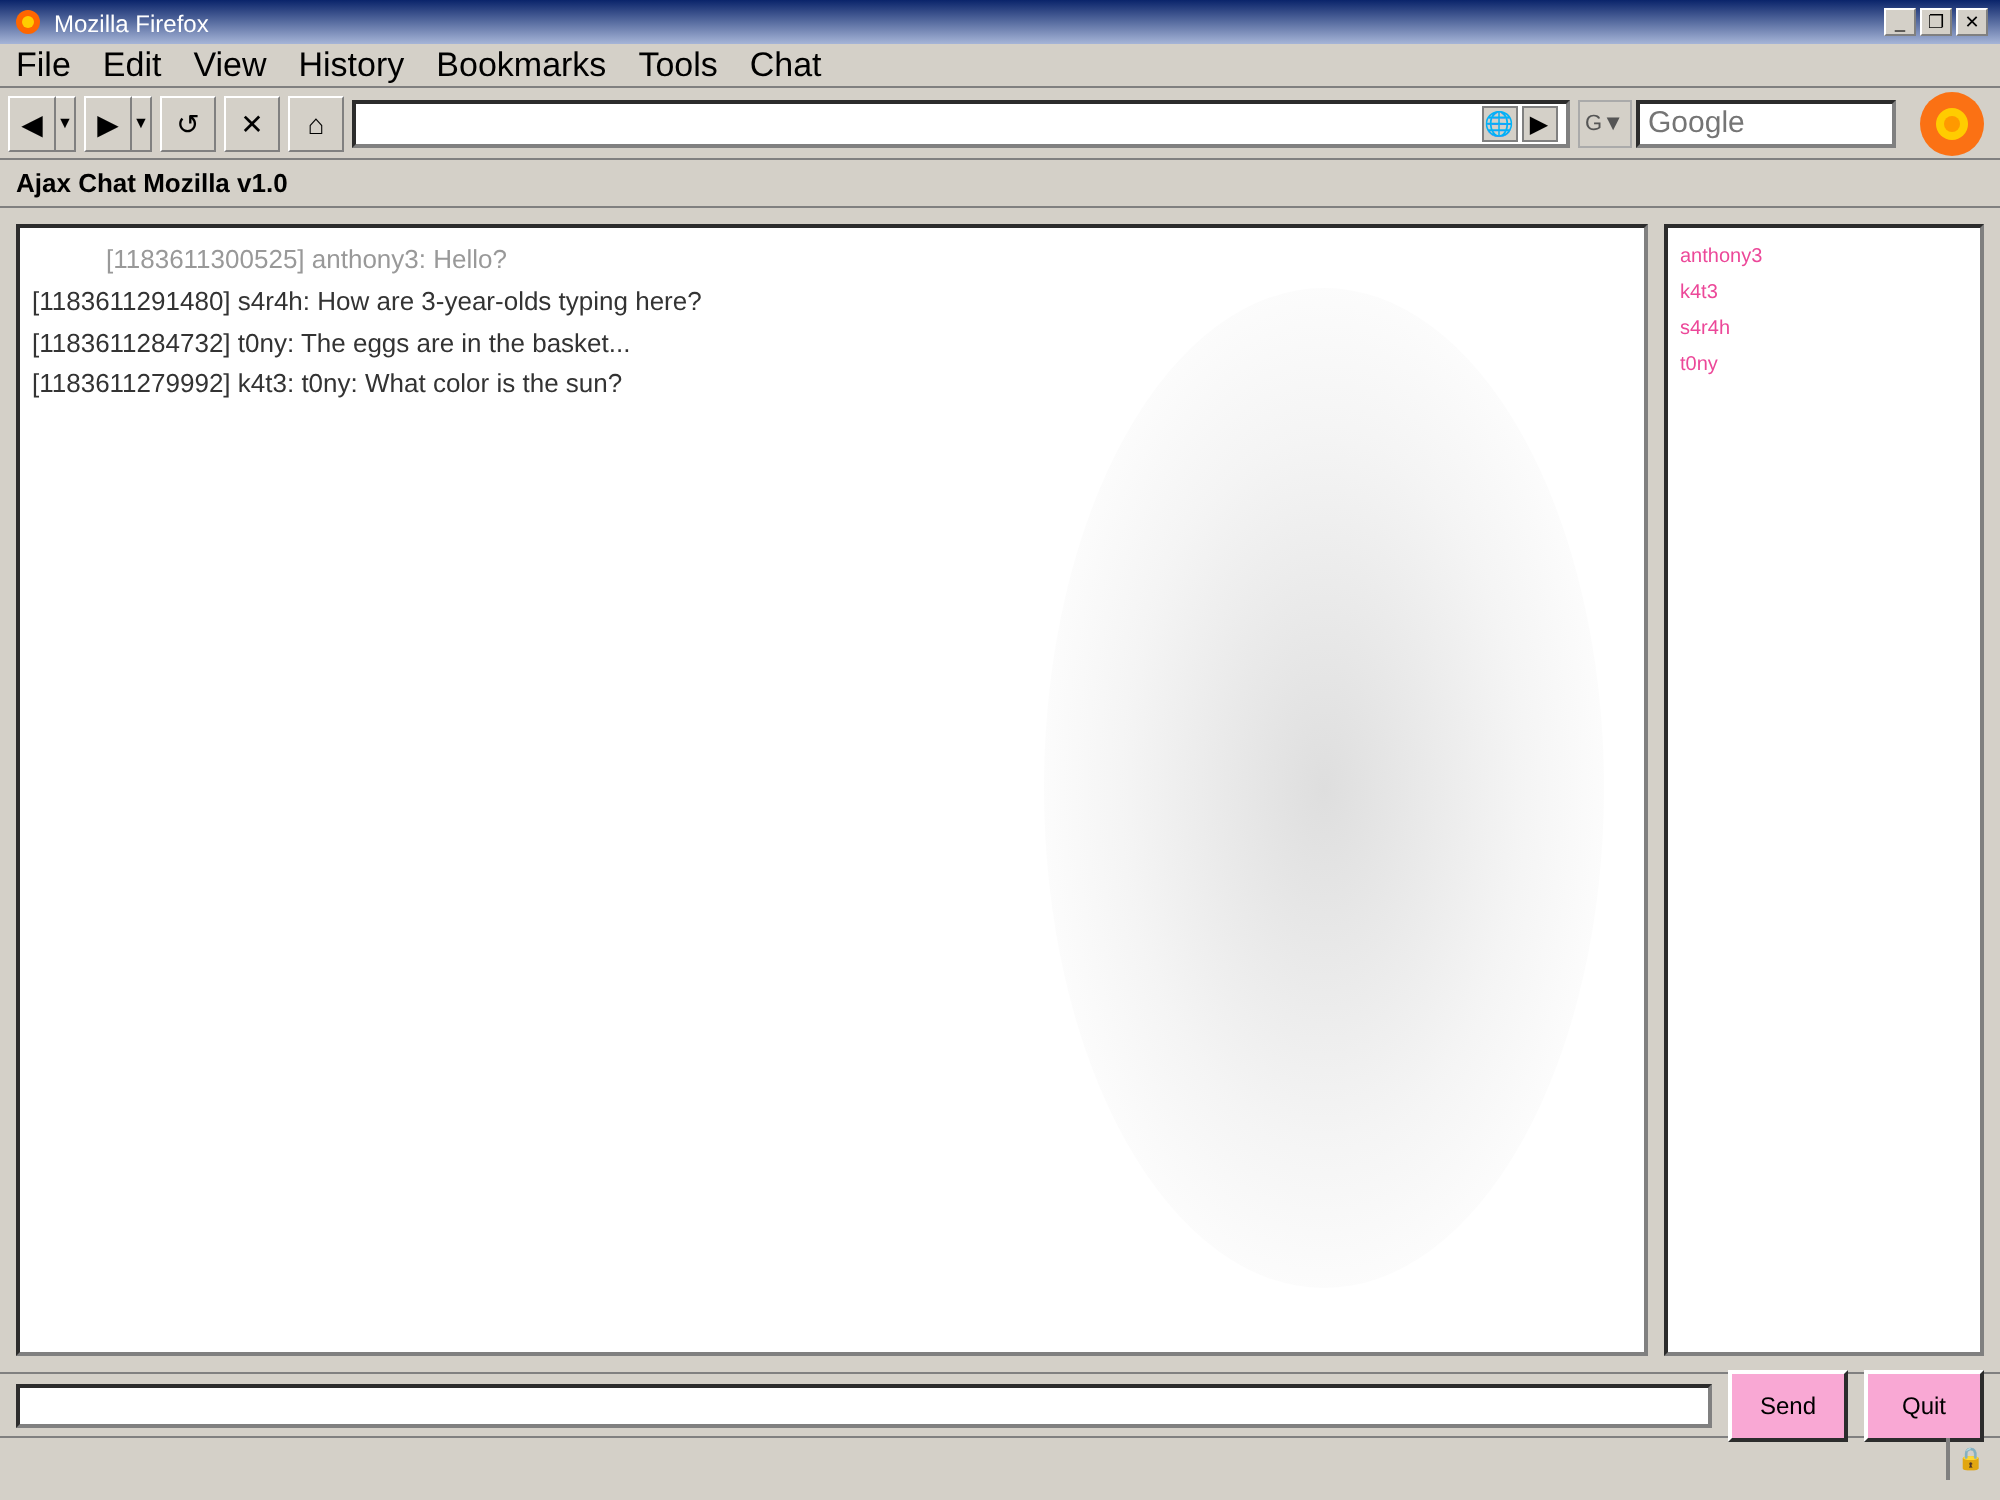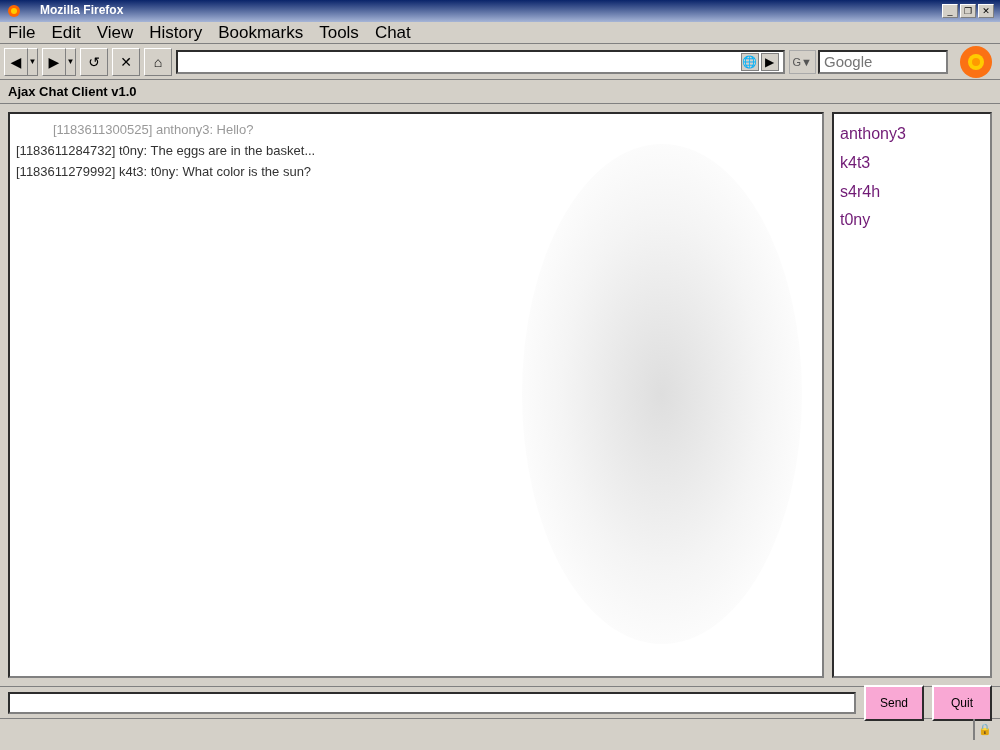--- a/index.html
+++ b/index.html
@@ -18,24 +18,24 @@
       color: white;
       padding: 3px 6px;
       display: flex;
       align-items: center;
       justify-content: space-between;
       height: 22px;
       user-select: none;
     }
     .title-bar-left {
       display: flex;
-      align-items: flex-start;
-      gap: 18px;
+      align-items: flex-end;
+      gap: 5px;
       font-size: 12px;
-      font-weight: bold;
+      font-weight: normal;
     }
     .title-bar-icon {
       width: 16px;
       height: 16px;
     }
     .title-bar-controls {
       display: flex;
       gap: 2px;
     }
     .title-btn {
@@ -190,22 +190,22 @@
     
     .users-panel {
       width: 160px;
       background: white;
       border: 2px inset #808080;
       margin: 8px 8px 8px 4px;
       padding: 6px;
       overflow-y: auto;
     }
     .user-entry {
-      font-size: 16px;
-      color: #701a75;
+      font-size: 10px;
+      color: #ec4899;
       line-height: 1.8;
     }
 
     
     .bottom-bar {
       display: flex;
       align-items: center;
       padding: 4px 8px;
       gap: 8px;
       background: #d4d0c8;
@@ -384,27 +384,28 @@
   <div style="margin-left:4px;width:40px;height:32px;display:flex;align-items:center;justify-content:center;">
     <svg width="36" height="36" viewBox="0 0 36 36">
       <circle cx="18" cy="18" r="16" fill="#ff6600" opacity="0.9"></circle>
       <circle cx="18" cy="18" r="8" fill="#ffcc00"></circle>
       <circle cx="18" cy="18" r="4" fill="#ff6600" opacity="0.5"></circle>
     </svg>
   </div>
 </div>
 
 <div class="app-header">
-  <span>Ajax Chat Client v1.0</span>
+  <span>Ajax Chat Mozilla v1.0</span>
 </div>
 
 <div class="main-content">
 
   <div class="chat-area">
     <div class="chat-message grayed">[1183611300525] anthony3: Hello?</div>
+    <div class="chat-message">[1183611291480] s4r4h: How are 3-year-olds typing here?</div>
     <div class="chat-message">[1183611284732] t0ny: The eggs are in the basket...</div>
     <div class="chat-message">[1183611279992] k4t3: t0ny: What color is the sun?</div>
   </div>
 
   <div class="users-panel">
     <div class="user-entry">anthony3</div>
     <div class="user-entry">k4t3</div>
     <div class="user-entry">s4r4h</div>
     <div class="user-entry">t0ny</div>
   </div>

